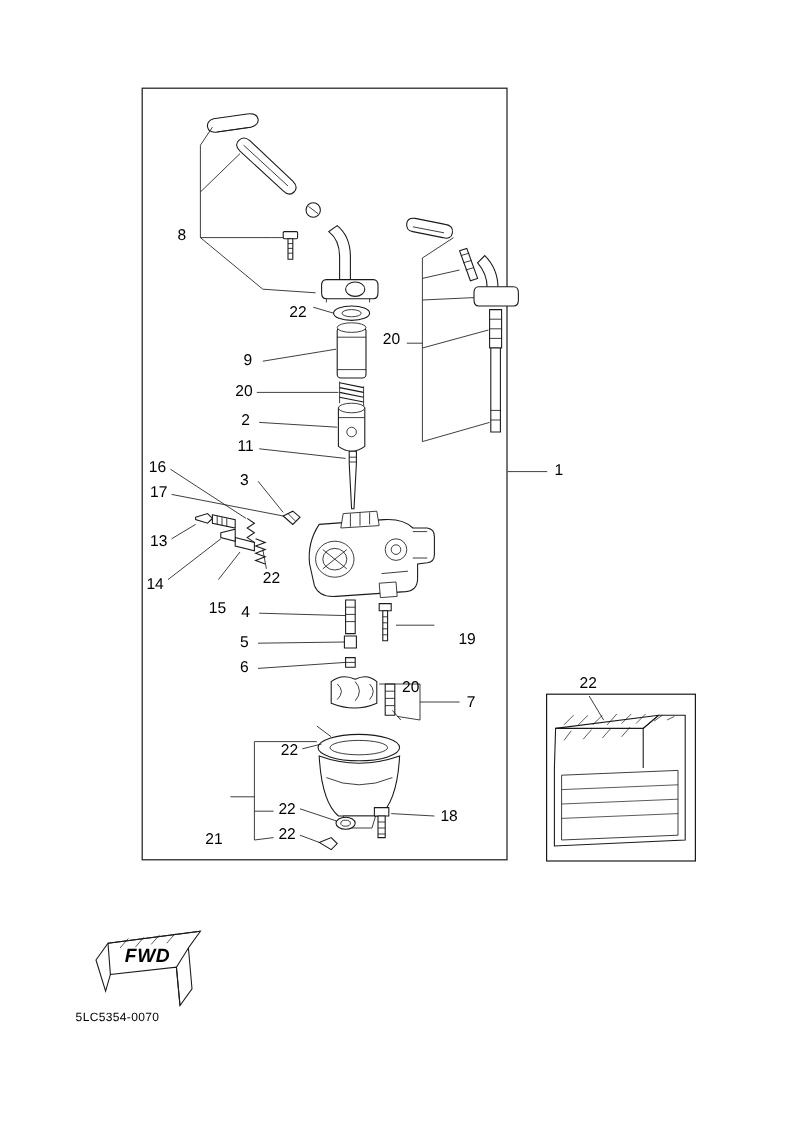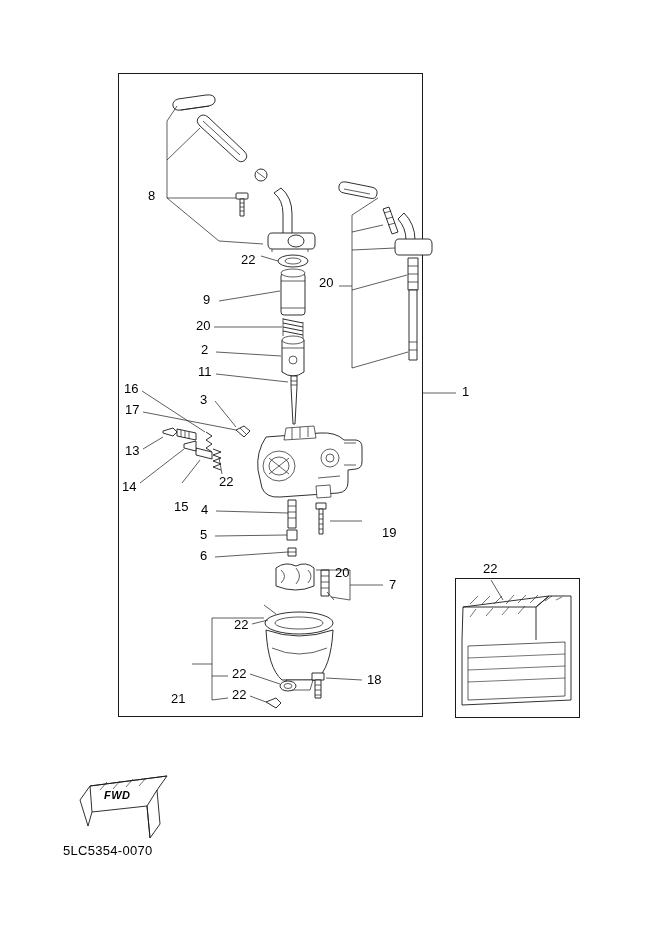--- a/index.html
+++ b/index.html
@@ -24,27 +24,27 @@
   }
   .callout {
     position: absolute;
     font-size: 13px;
     color: #000000;
     line-height: 1;
     white-space: nowrap;
   }
   .partcode {
     position: absolute;
-    font-size: 13px;
+    font-size: 10px;
     letter-spacing: 0.3px;
     color: #000000;
   }
   .fwd-label {
     position: absolute;
-    font-size: 11px;
+    font-size: 16px;
     font-weight: bold;
     font-style: italic;
     letter-spacing: 0.5px;
     color: #000000;
   }
   svg.art {
     position: absolute;
     left: 0;
     top: 0;
     width: 662px;

